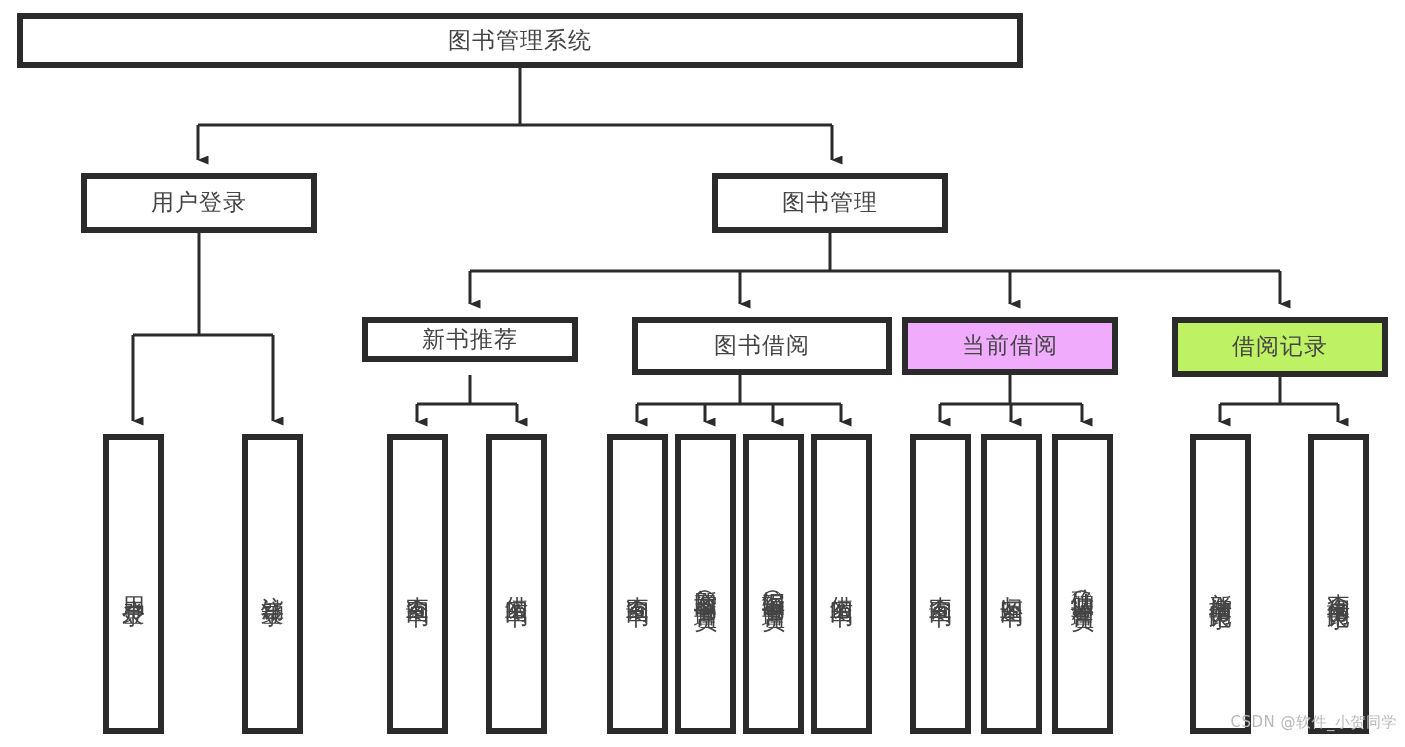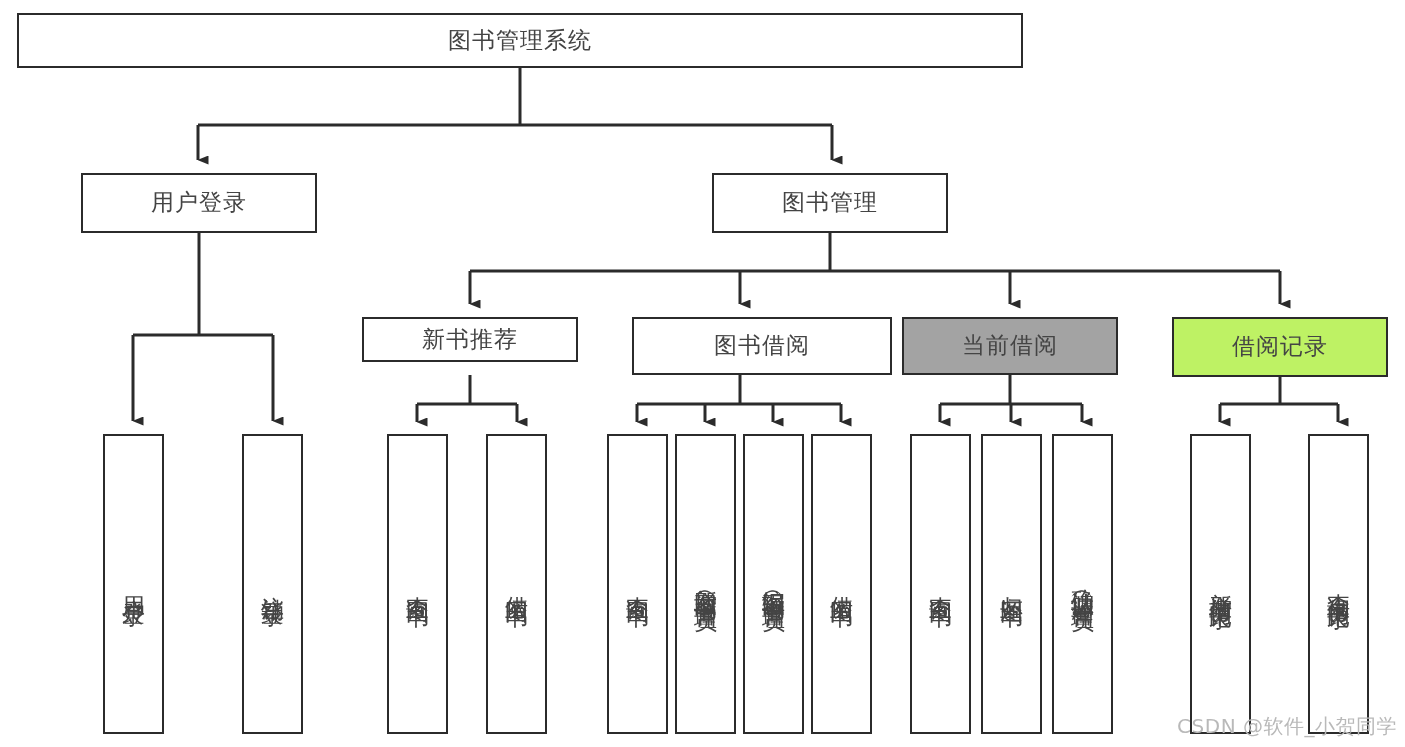--- a/index.html
+++ b/index.html
@@ -21,21 +21,21 @@
   #diagram-svg {
     position: absolute;
     left: 0;
     top: 0;
     width: 1405px;
     height: 747px;
   }
   .node {
     position: absolute;
     box-sizing: border-box;
-    border: 2px solid #8b5cf6;
+    border: 6px solid #8b5cf6;
     background: #ffffff;
     display: flex;
     align-items: center;
     justify-content: center;
     color: #3a3a3a;
   }
   .node .label {
     display: block;
     text-align: center;
     line-height: 1.18;
@@ -55,21 +55,21 @@
     text-orientation: upright;
     font-size: 23px;
     letter-spacing: 3px;
     line-height: 1.0;
     white-space: nowrap;
     max-height: 100%;
   }
   #watermark {
     position: absolute;
     color: #b9b9b9;
-    font-size: 20px;
+    font-size: 15px;
     white-space: nowrap;
     letter-spacing: 0.5px;
     pointer-events: none;
   }
 </style>
 </head>
 <body>
 
 <div id="diagram-root" style="background: rgb(255, 255, 255);">
 
@@ -134,21 +134,21 @@
   <div class="node horiz" style="left: 712px; top: 173px; width: 236px; height: 60px; border-color: rgb(43, 43, 43); background: rgb(255, 255, 255); color: rgb(68, 68, 68);">
     <span class="label">图书管理</span>
   </div>
 
   <div class="node horiz" style="left: 362px; top: 317px; width: 216px; height: 45px; border-color: rgb(43, 43, 43); background: rgb(255, 255, 255); color: rgb(68, 68, 68);">
     <span class="label">新书推荐</span>
   </div>
   <div class="node horiz" style="left: 632px; top: 317px; width: 260px; height: 58px; border-color: rgb(43, 43, 43); background: rgb(255, 255, 255); color: rgb(68, 68, 68);">
     <span class="label">图书借阅</span>
   </div>
-  <div class="node horiz" style="left: 902px; top: 317px; width: 216px; height: 58px; border-color: rgb(43, 43, 43); background: #a3a3a3; color: rgb(68, 68, 68);">
+  <div class="node horiz" style="left: 902px; top: 317px; width: 216px; height: 58px; border-color: rgb(43, 43, 43); background: #f0abfc; color: rgb(68, 68, 68);">
     <span class="label">当前借阅</span>
   </div>
   <div class="node horiz" style="left: 1172px; top: 317px; width: 216px; height: 60px; border-color: rgb(43, 43, 43); background: #bef264; color: rgb(68, 68, 68); align-items: center;">
     <span class="label">借阅记录</span>
   </div>
 
   <div class="node vert" style="left: 103px; top: 434px; width: 61px; height: 300px; border-color: rgb(43, 43, 43); background: rgb(255, 255, 255); color: rgb(68, 68, 68);">
     <span class="label">用户登录</span>
   </div>
   <div class="node vert" style="left: 242px; top: 434px; width: 61px; height: 300px; border-color: rgb(43, 43, 43); background: rgb(255, 255, 255); color: rgb(68, 68, 68);">

